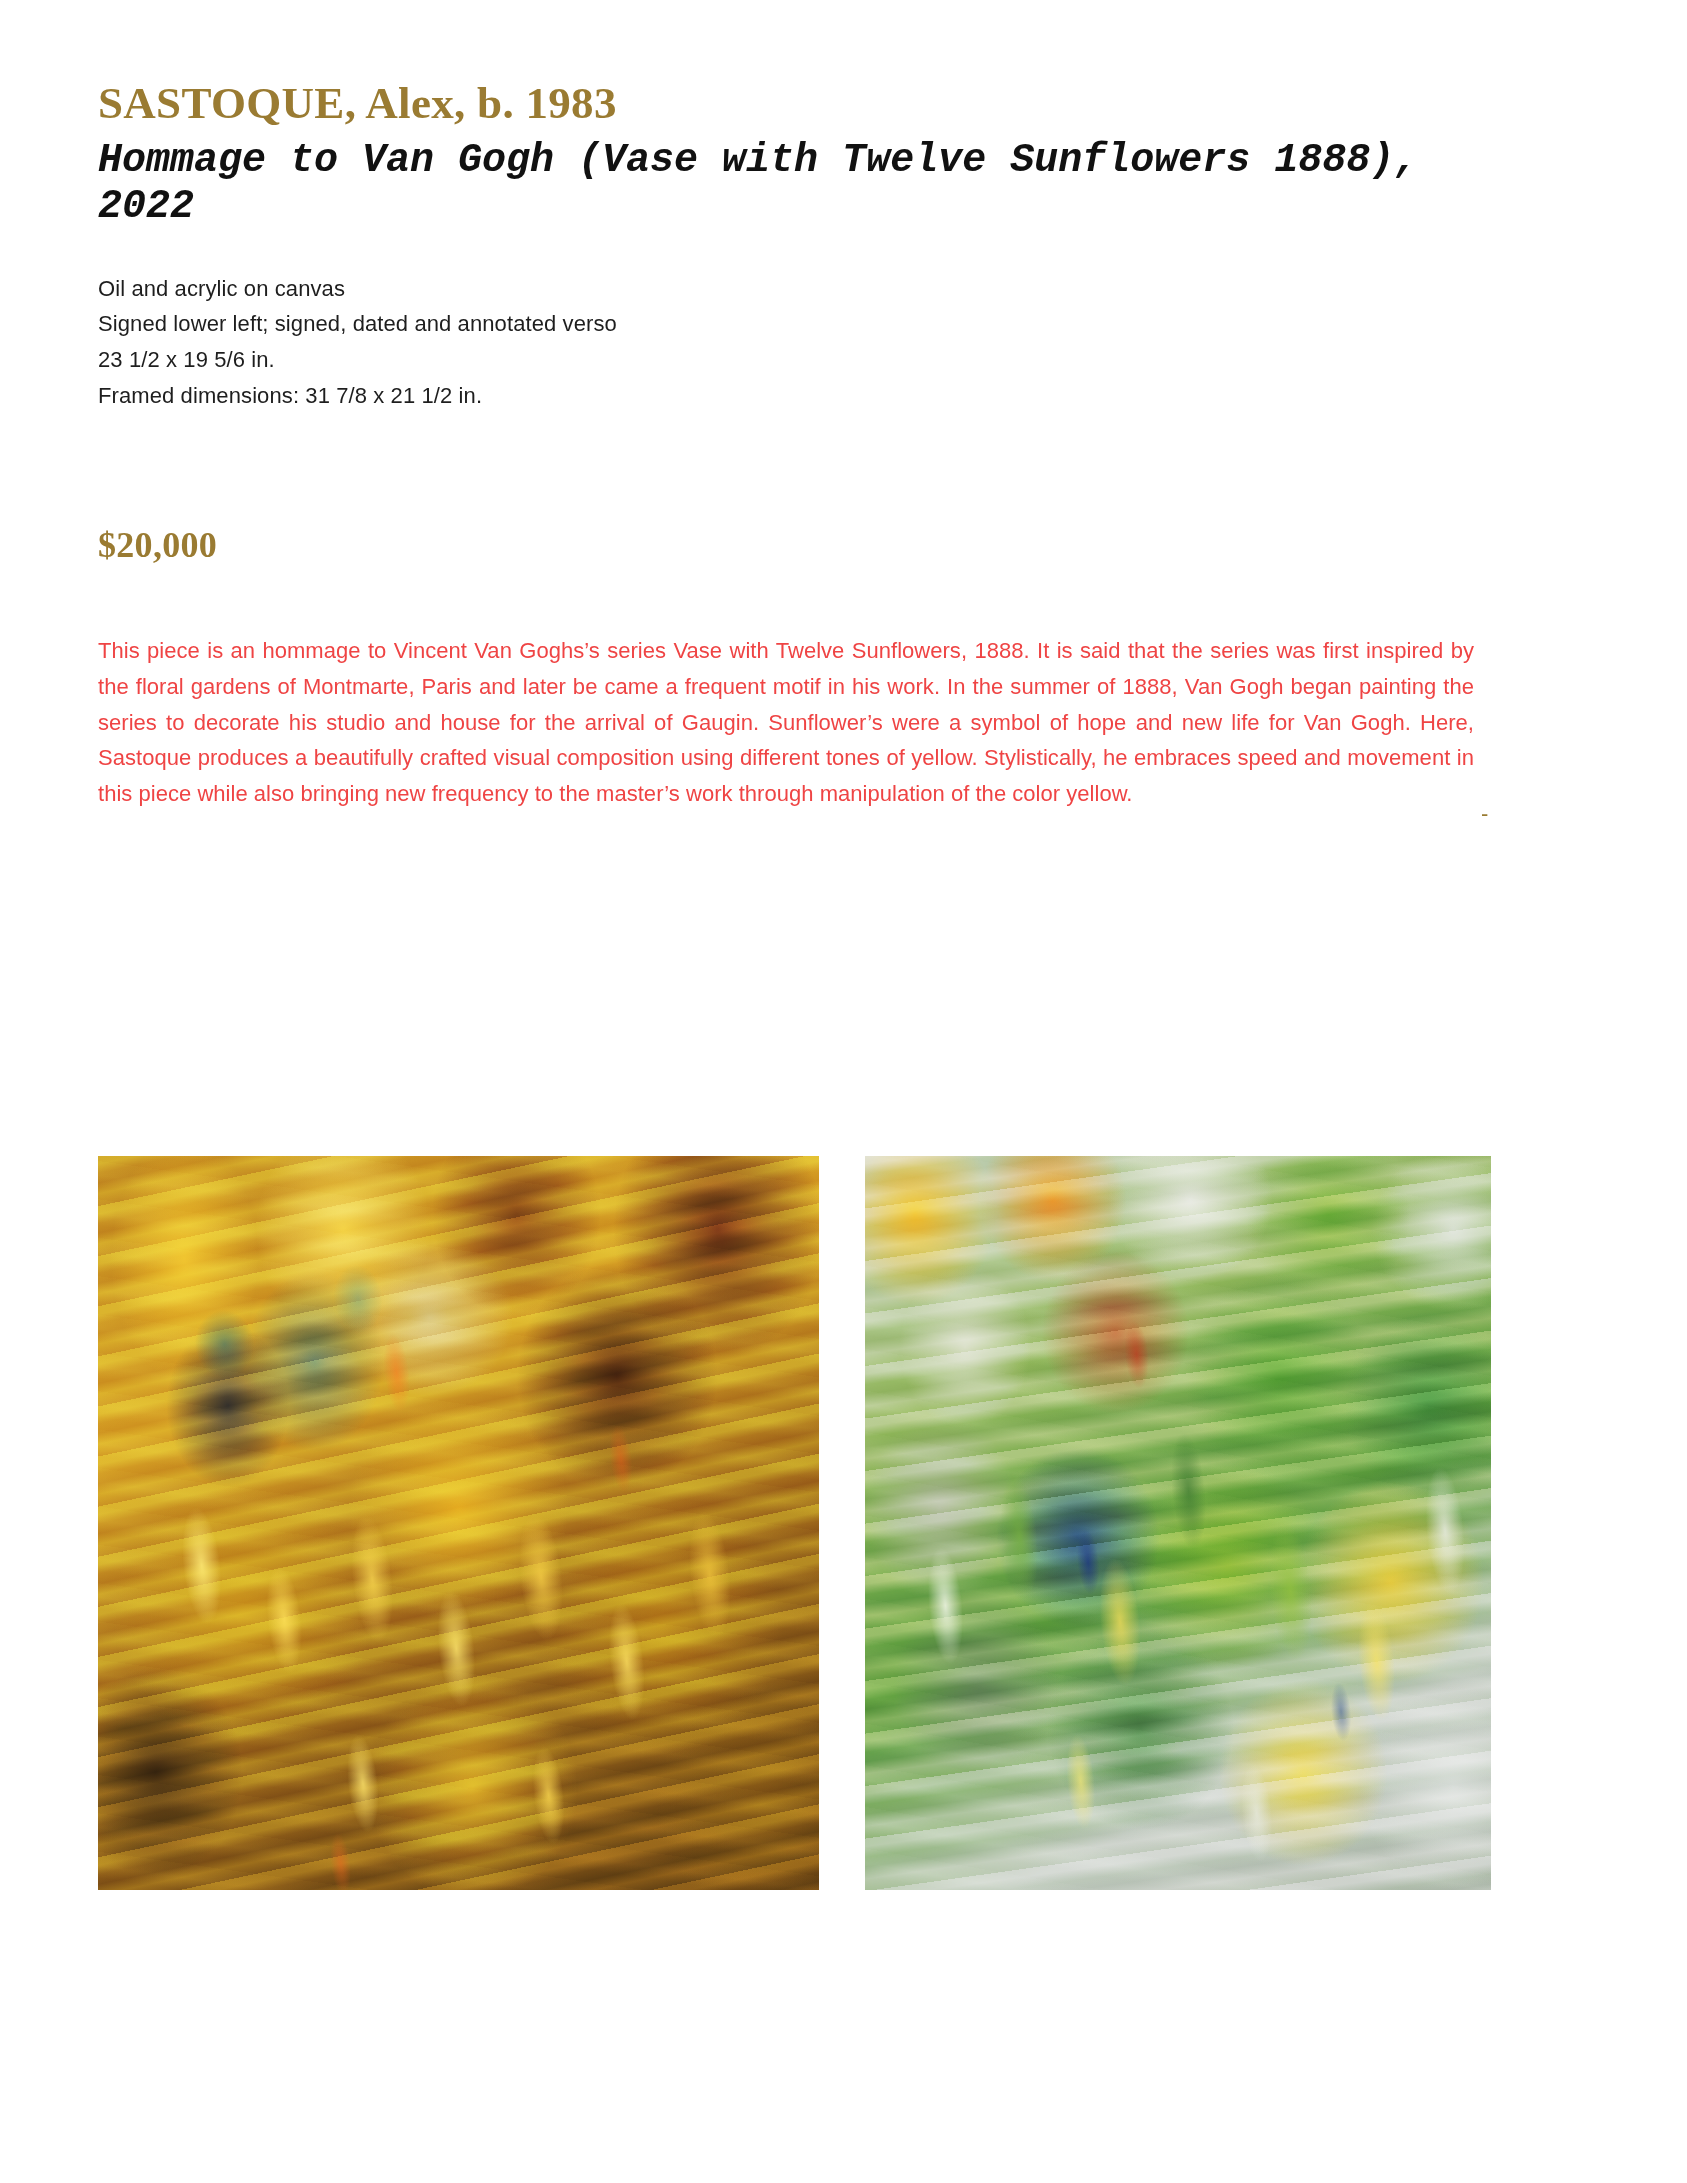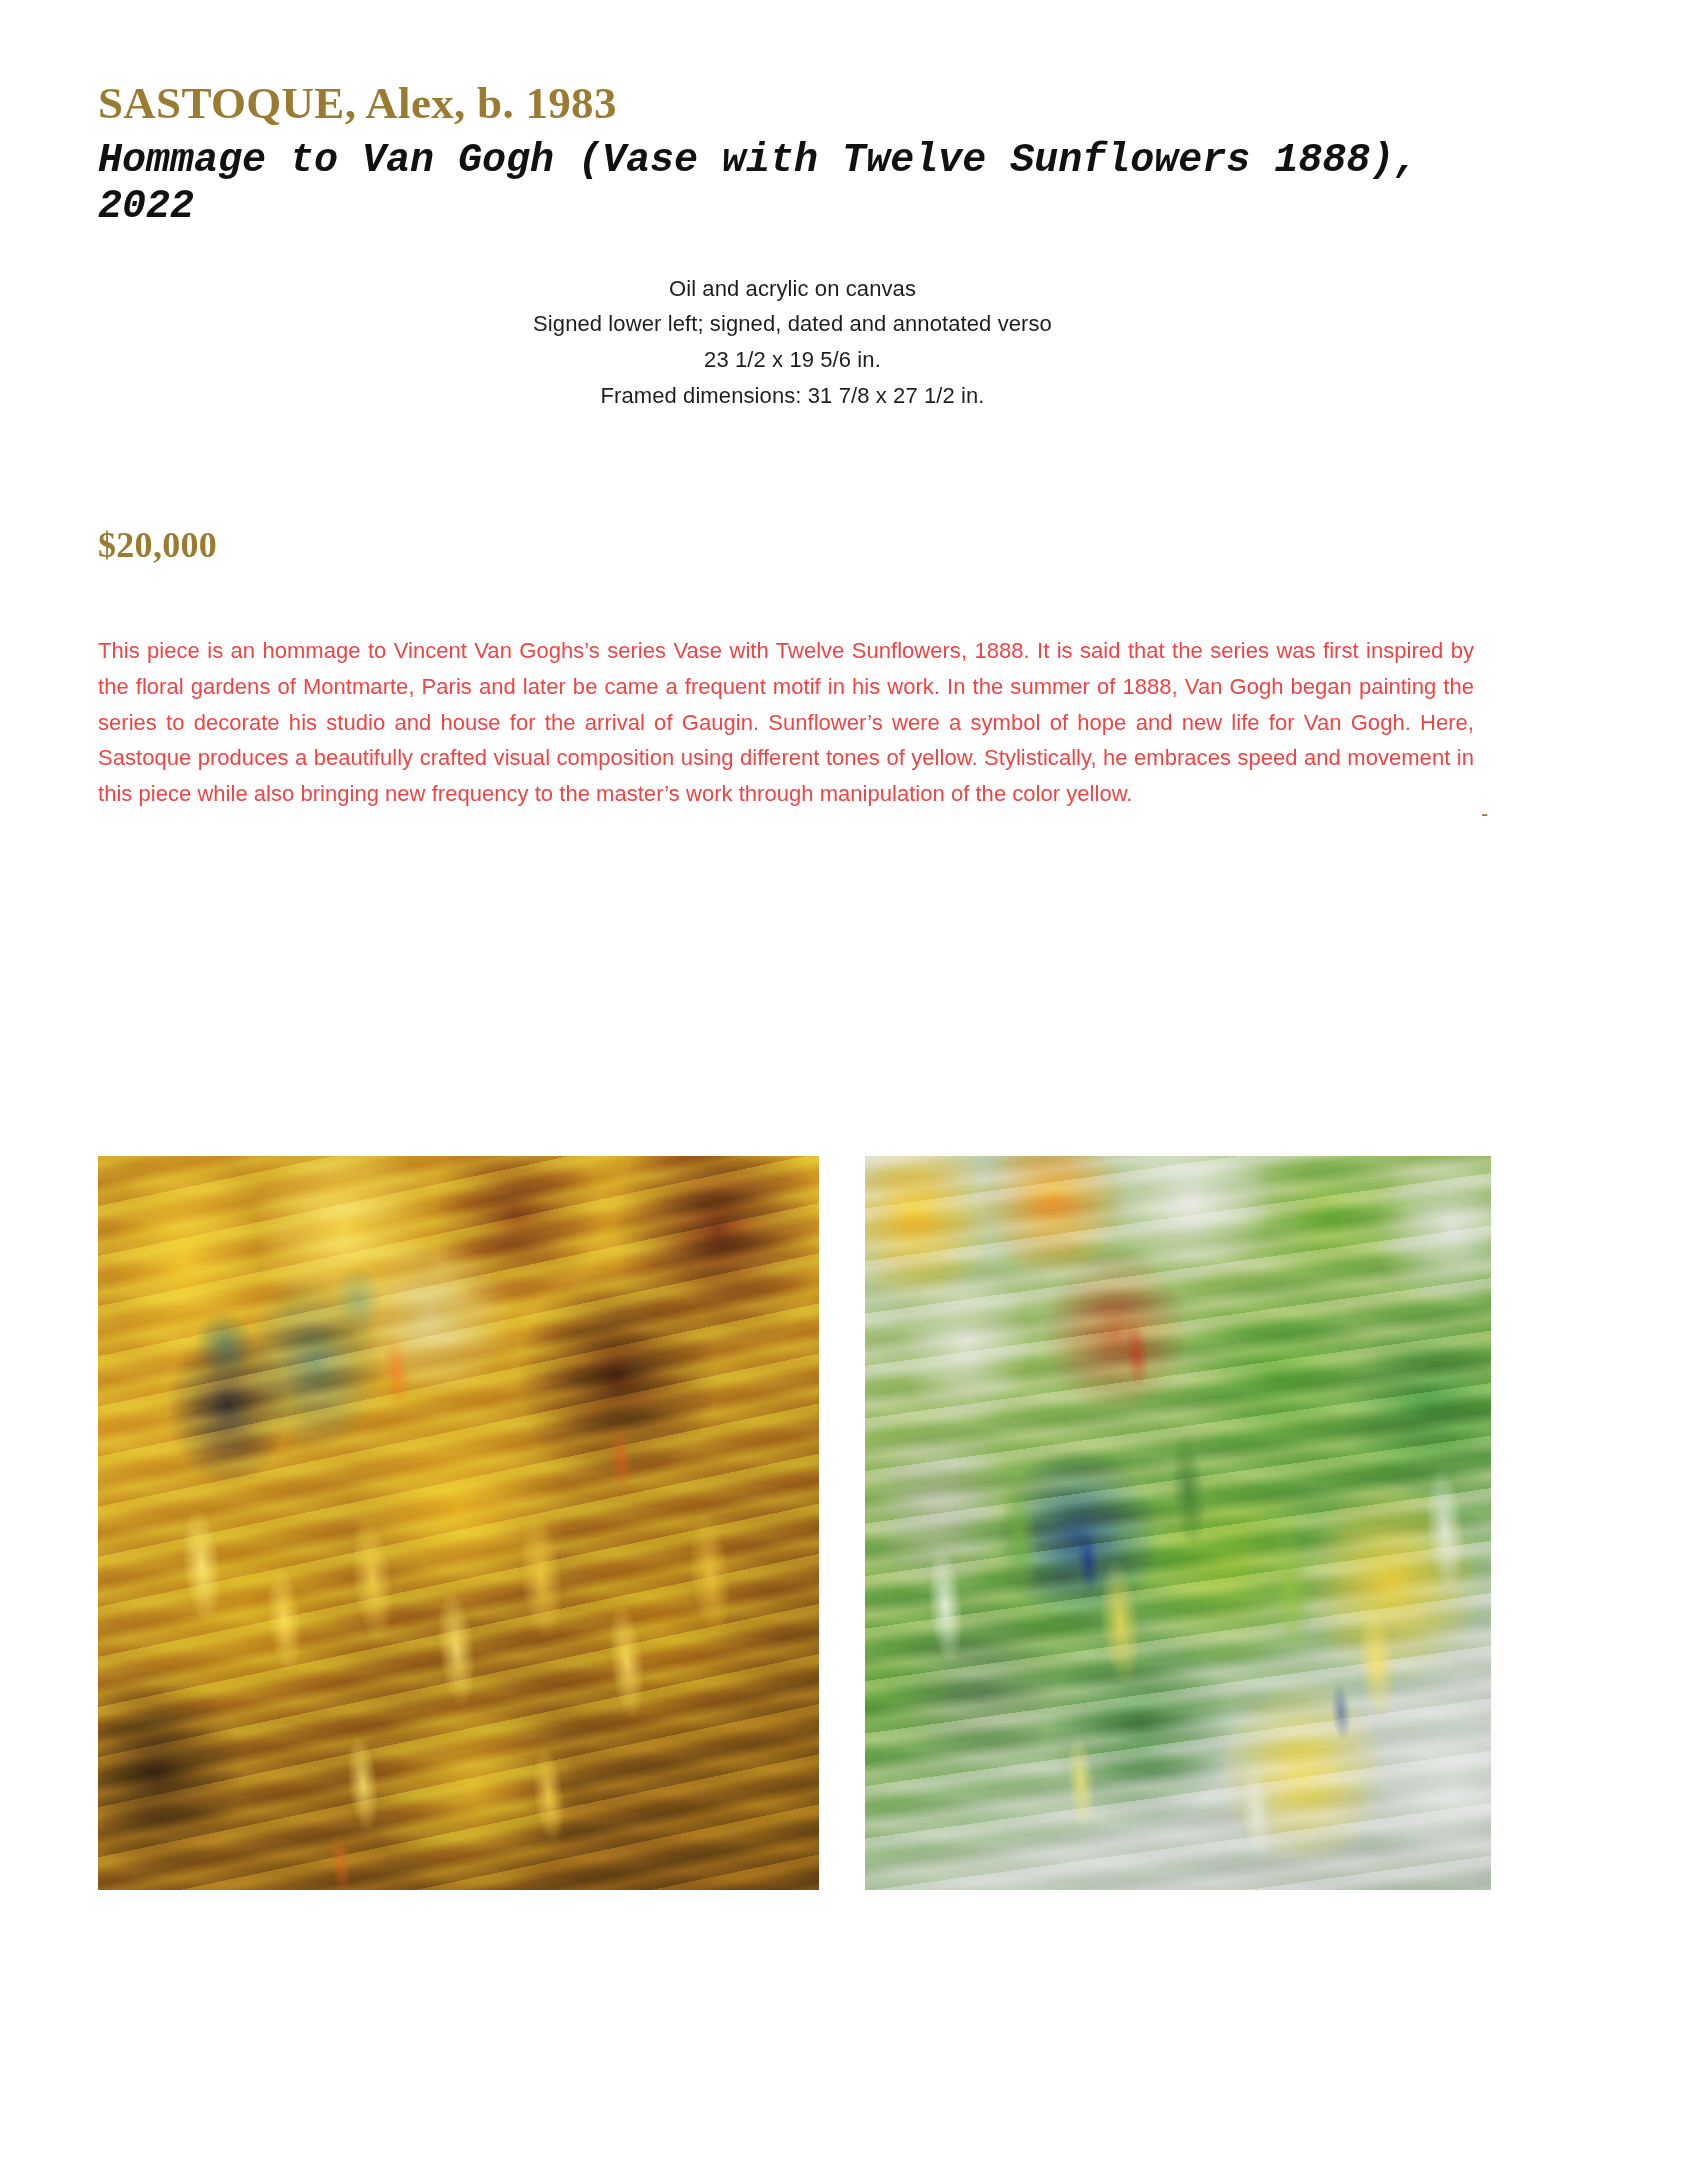--- a/index.html
+++ b/index.html
@@ -51,21 +51,20 @@
   .details {
     margin: 0 0 0 0;
   }
   .detail-line {
     font-family: "Liberation Sans", sans-serif;
     font-size: 22px;
     color: #1e1e1e;
     line-height: 1.62;
     margin: 0;
     letter-spacing: 0.1px;
-    text-align: center;
   }
 
   .price {
     font-family: "Liberation Serif", serif;
     font-weight: bold;
     font-size: 36px;
     color: #9a7b32;
     margin: 111px 0 0 0;
     letter-spacing: 0.3px;
   }
@@ -231,21 +230,21 @@
   <div class="content">
 
     <h1 class="artist-name">SASTOQUE, Alex, b. 1983</h1>
 
     <h2 class="artwork-title">Hommage to Van Gogh (Vase with Twelve Sunflowers 1888), 2022</h2>
 
     <div class="details">
       <p class="detail-line">Oil and acrylic on canvas</p>
       <p class="detail-line">Signed lower left; signed, dated and annotated verso</p>
       <p class="detail-line">23 1/2 x 19 5/6 in.</p>
-      <p class="detail-line">Framed dimensions: 31 7/8 x 27 1/2 in.</p>
+      <p class="detail-line">Framed dimensions: 31 7/8 x 21 1/2 in.</p>
     </div>
 
     <div class="price">$20,000</div>
 
     <p class="description">This piece is an hommage to Vincent Van Goghs’s series Vase with Twelve Sunflowers, 1888. It is said that the series was first inspired by the floral gardens of Montmarte, Paris and later be came a frequent motif in his work. In the summer of 1888, Van Gogh began painting the series to decorate his studio and house for the arrival of Gaugin. Sunflower’s were a symbol of hope and new life for Van Gogh. Here, Sastoque produces a beautifully crafted visual composition using different tones of yellow. Stylistically, he embraces speed and movement in this piece while also bringing new frequency to the master’s work through manipulation of the color yellow.</p>
 
   </div>
 
   <span class="hyphen-mark">-</span>
 

